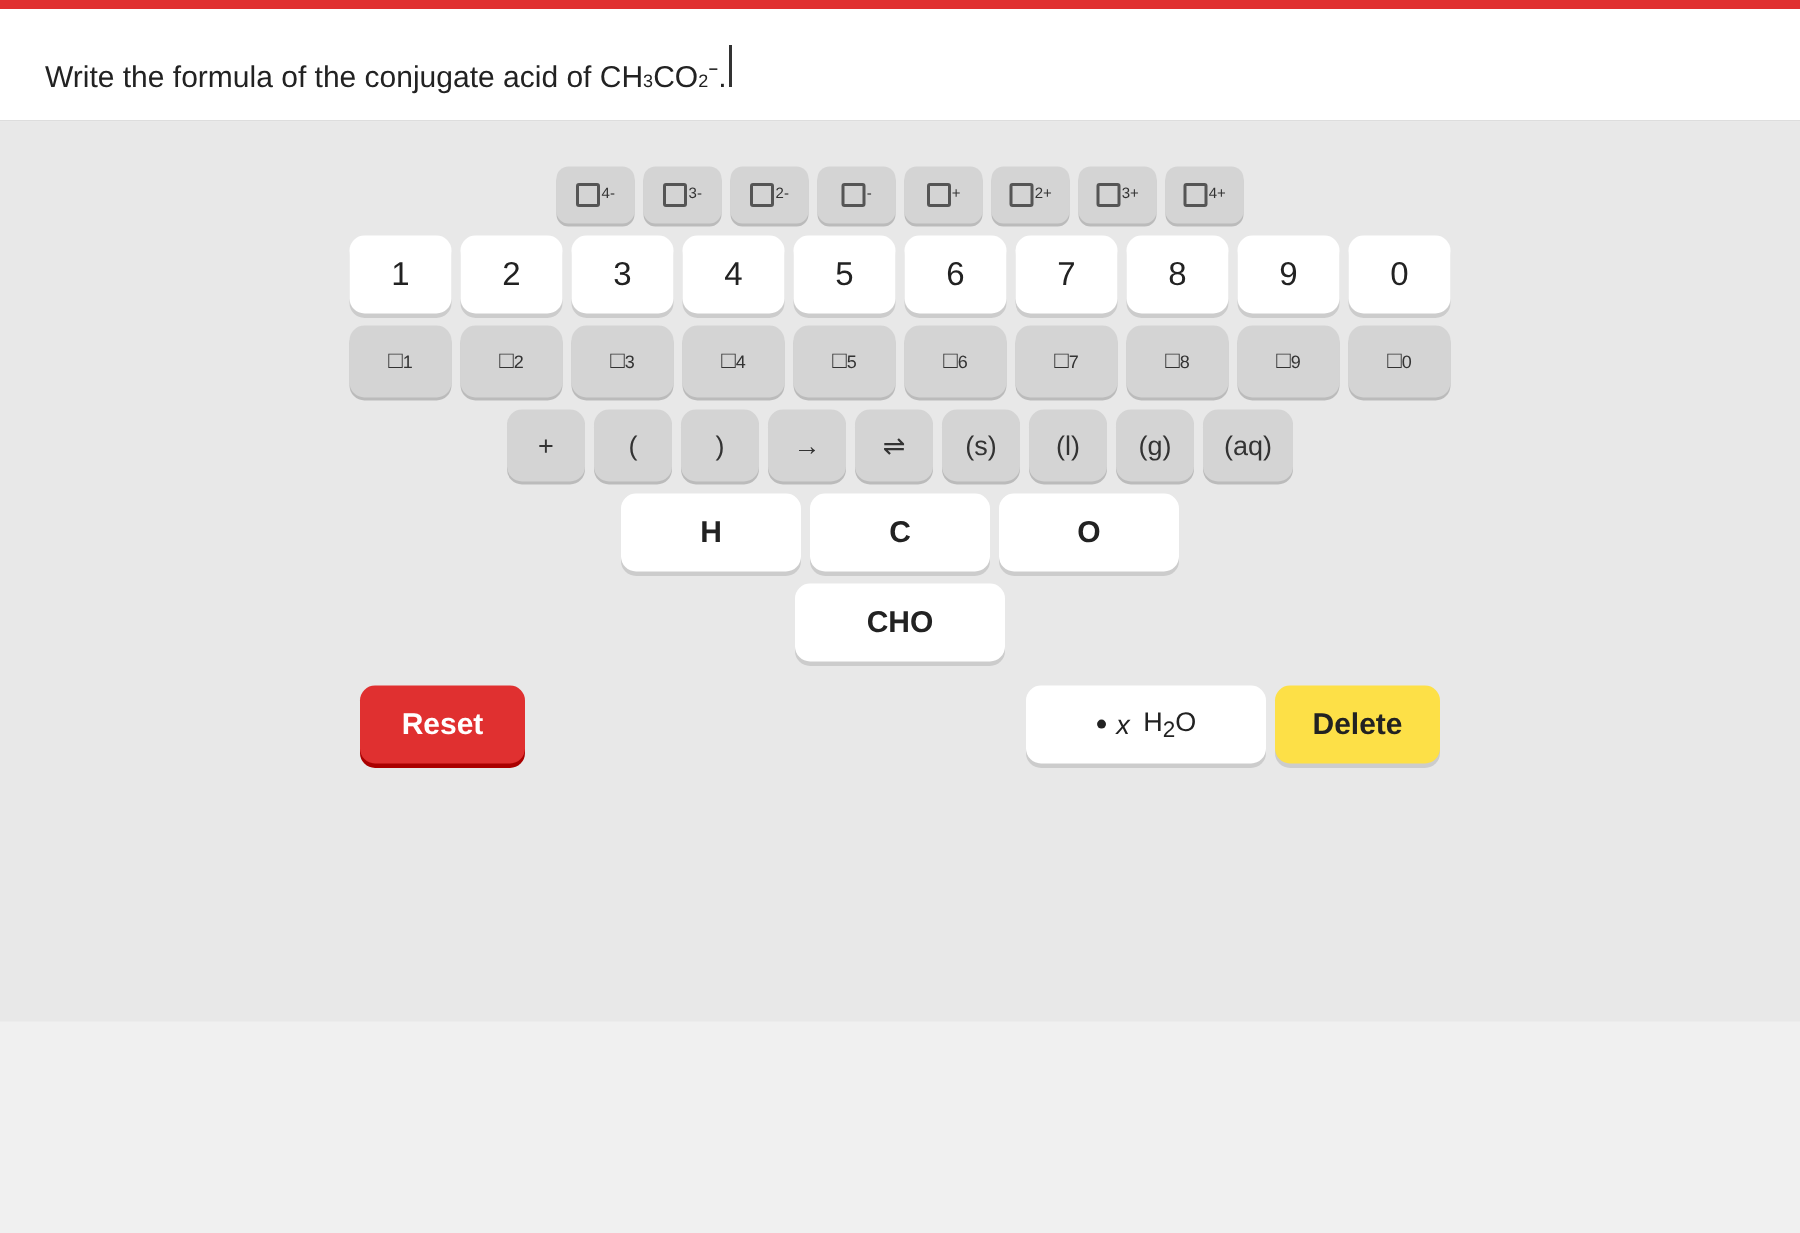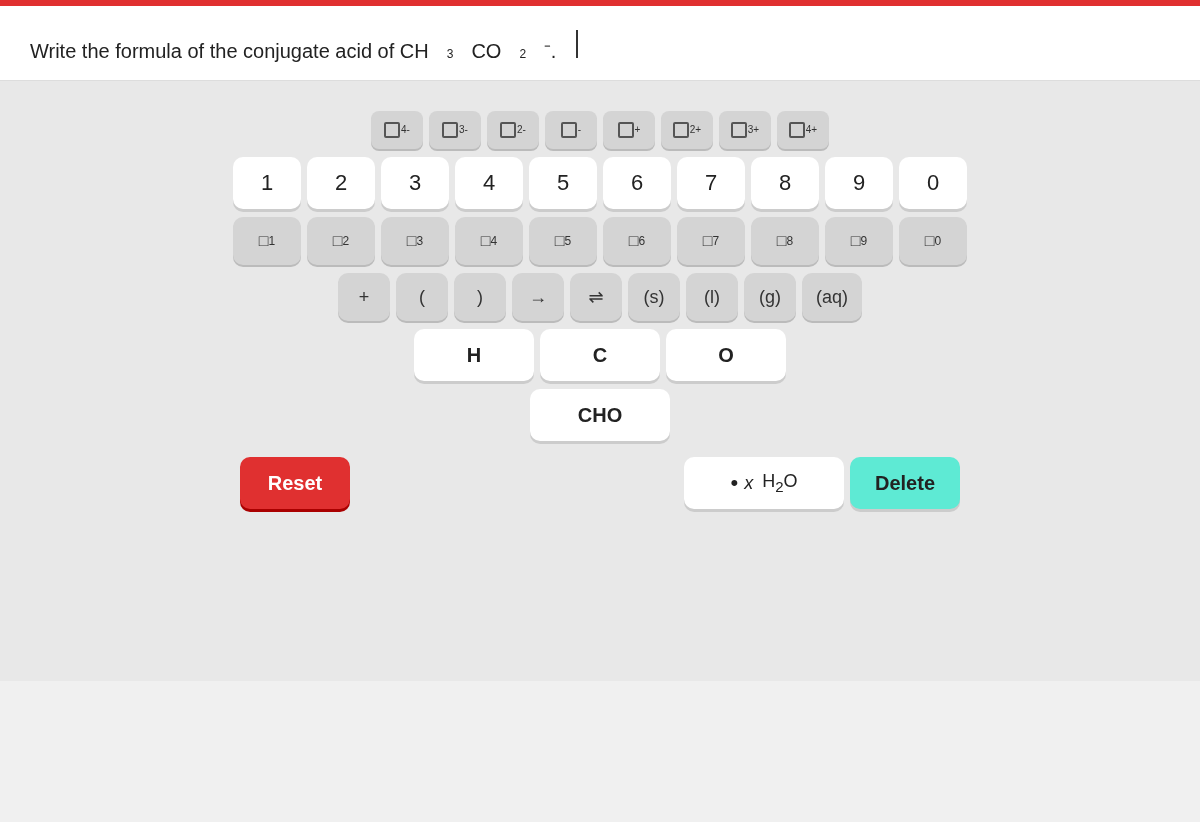--- a/index.html
+++ b/index.html
@@ -18,21 +18,21 @@
     .question-area {
       background: #ffffff;
       padding: 24px 30px 16px 30px;
       border-bottom: 1px solid #ddd;
     }
     .question-text {
       font-size: 20px;
       color: #222;
       display: flex;
       align-items: baseline;
-      gap: 18px;
+      gap: 0px;
     }
     .sub { font-size: 12px; vertical-align: sub; }
     .cursor-line {
       width: 2px;
       height: 28px;
       background: #333;
       display: inline-block;
       margin-left: 2px;
       vertical-align: middle;
     }
@@ -190,21 +190,21 @@
       justify-content: center;
       box-shadow: 0 3px 0 #ccc;
       padding: 0 16px;
       gap: 4px;
     }
     .water-btn .bullet { font-size: 22px; margin-right: 2px; }
     .water-btn .x-italic { font-style: italic; font-size: 18px; }
     .delete-btn {
       height: 52px;
       min-width: 110px;
-      background: #5eead4;
+      background: #fde047;
       border: none;
       border-radius: 10px;
       font-size: 20px;
       font-weight: 600;
       color: #222;
       cursor: pointer;
       display: flex;
       align-items: center;
       justify-content: center;
       box-shadow: 0 3px 0 #ccc;

